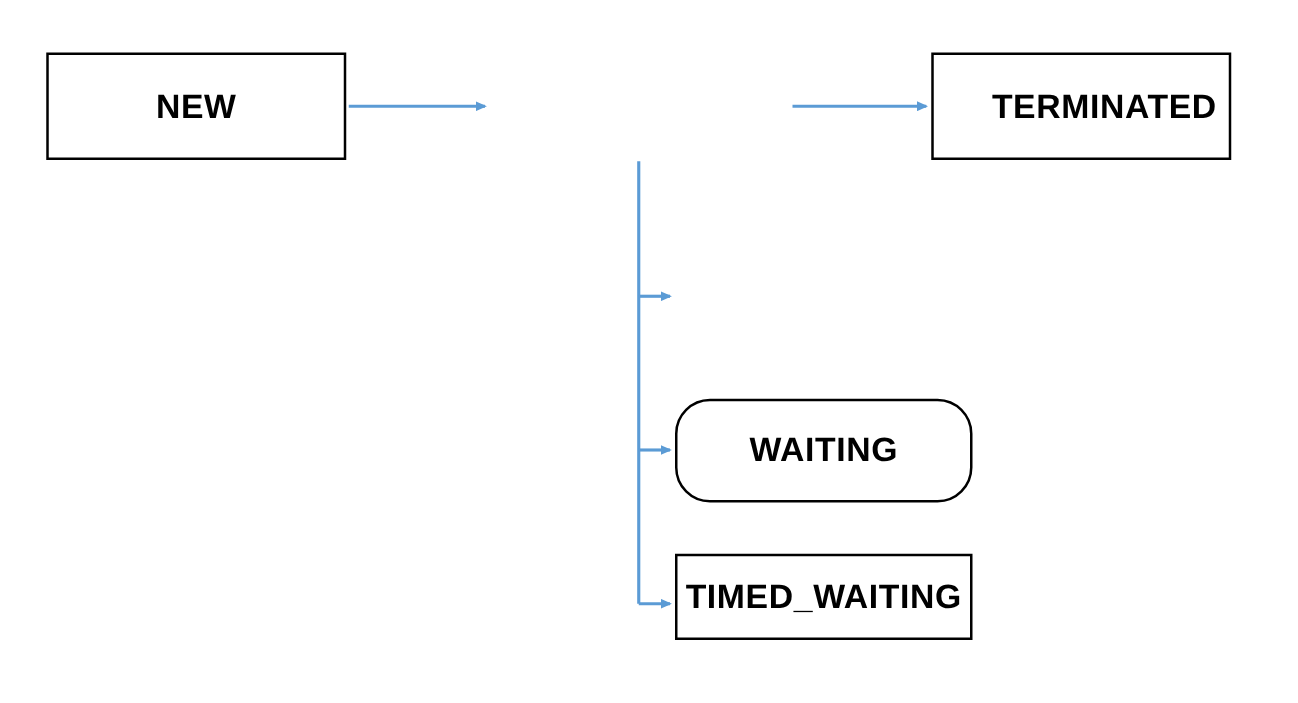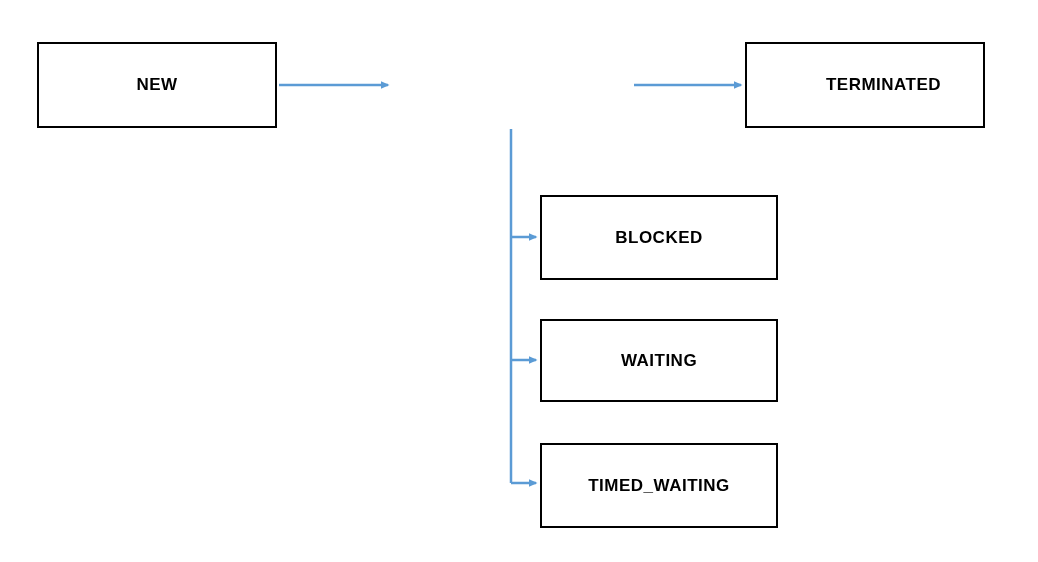--- a/index.html
+++ b/index.html
@@ -26,33 +26,33 @@
     position: absolute;
     box-sizing: border-box;
     border: 2px solid #000000;
     background: #ffffff;
     display: flex;
     align-items: center;
     justify-content: center;
   }
   .node-label {
     color: #000000;
-    font-size: 17px;
+    font-size: 27px;
     font-weight: 600;
     letter-spacing: 0.5px;
     white-space: nowrap;
   }
   
   .node-new         { left: 37px;  top: 42px;  width: 240px; height: 86px; }
   .node-runnable    { left: 392px; top: 42px;  width: 240px; height: 86px; }
   .node-terminated  { left: 745px; top: 42px;  width: 240px; height: 86px; padding-left: 37px; }
   
   .node-blocked       { left: 540px; top: 195px; width: 238px; height: 85px; }
-  .node-waiting       { left: 540px; top: 319px; width: 238px; height: 83px; }
-  .node-timed-waiting { left: 540px; top: 443px; width: 238px; height: 85px; }
+  .node-waiting       { left: 540px; top: 319px; width: 238px; height: 83px; border-radius: 28px; }
+  .node-timed-waiting { left: 540px; top: 443px; width: 238px; height: 69px; }
 </style>
 </head>
 <body>
 
 <div class="canvas">
 
   <svg class="edges-layer" width="1038" height="562" viewBox="0 0 1038 562" xmlns="http://www.w3.org/2000/svg">
     <defs>
       <marker id="arrowhead" markerWidth="9" markerHeight="8" refX="7.5" refY="4" orient="auto" markerUnits="userSpaceOnUse">
         <path d="M0,0 L9,4 L0,8 Z" fill="#5B9BD5"></path>
@@ -74,23 +74,20 @@
 
   <div class="node node-new">
     <span class="node-label">NEW</span>
   </div>
 
 
   <div class="node node-terminated">
     <span class="node-label">TERMINATED</span>
   </div>
 
-  <div class="node node-blocked">
-    <span class="node-label">BLOCKED</span>
-  </div>
 
   <div class="node node-waiting">
     <span class="node-label">WAITING</span>
   </div>
 
   <div class="node node-timed-waiting">
     <span class="node-label">TIMED_WAITING</span>
   </div>
 
 </div>

